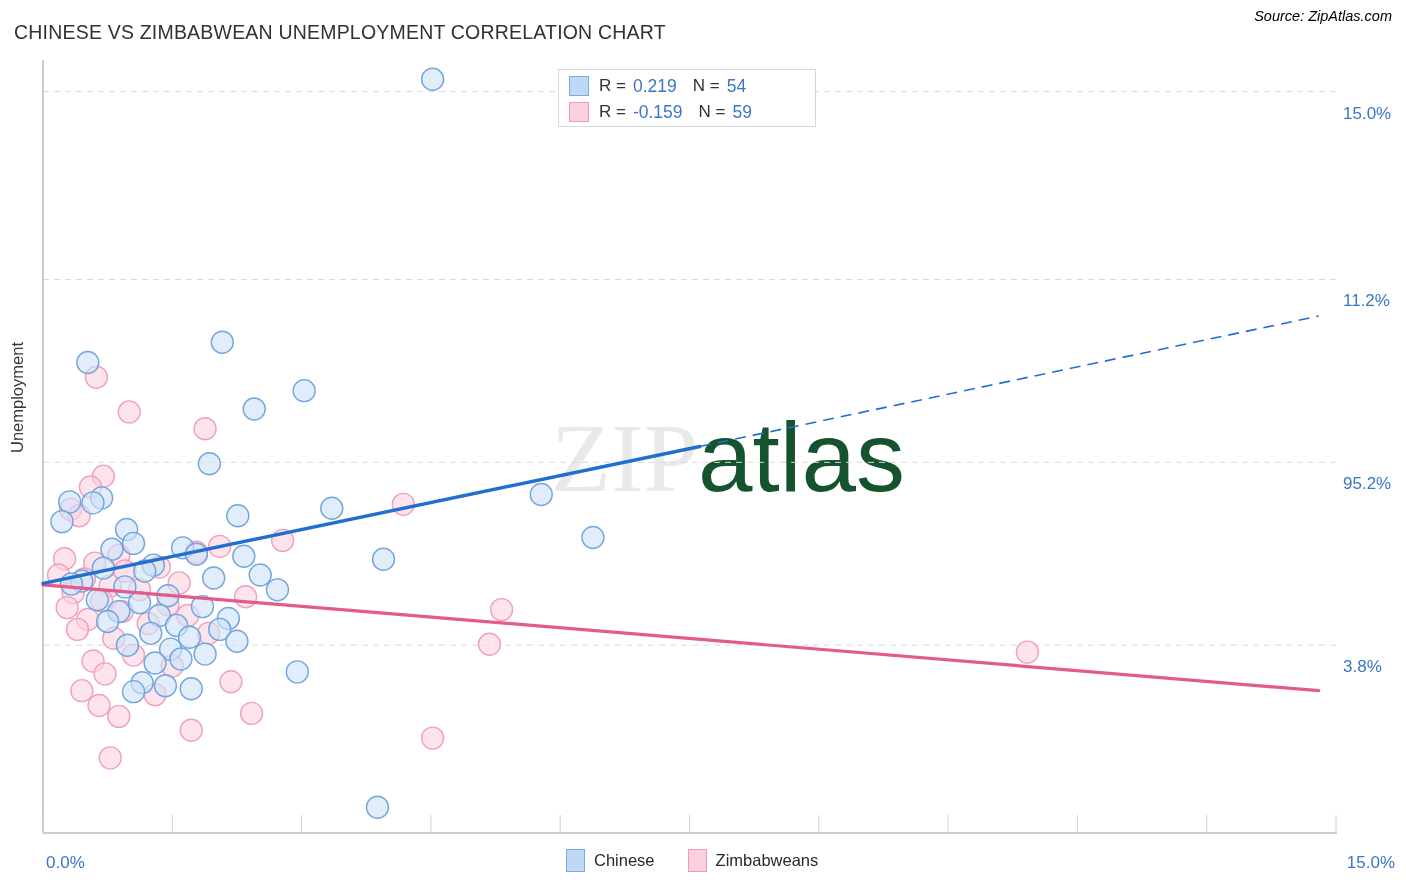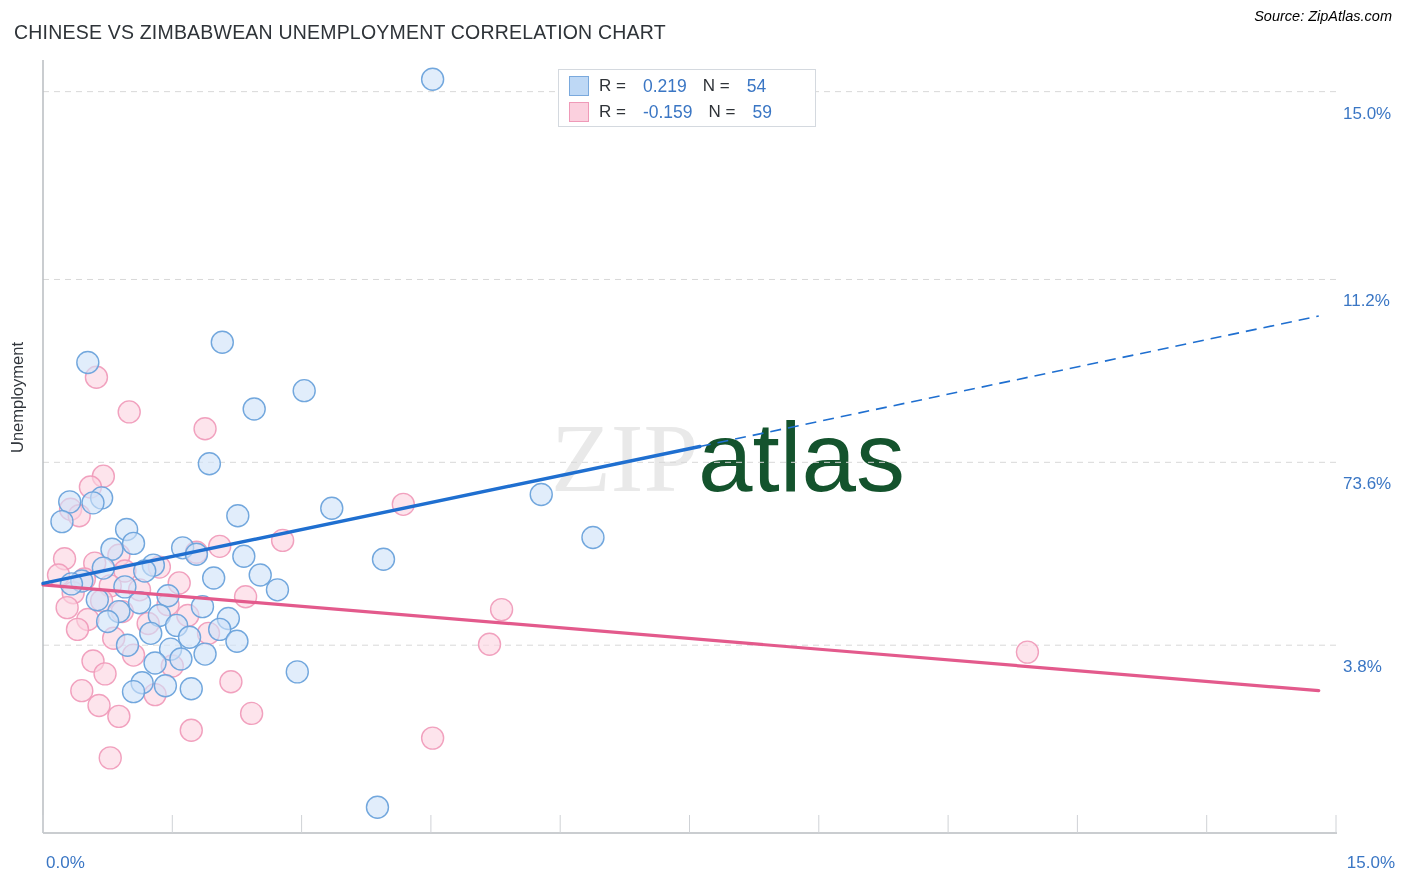--- a/index.html
+++ b/index.html
@@ -105,21 +105,21 @@
   .stat-row.r2 { top: 29px; }
   .sw {
     width: 20px; height: 20px;
     box-sizing: border-box;
     margin-right: 10px;
   }
   .sw-blue { background: #bed8f5; border: 1px solid #7aa9dd; }
   .sw-pink { background: #fbd0de; border: 1px solid #ef9ab8; }
   .st-k { font-size: 17px; color: #2f3338; }
   .st-v { font-size: 17.5px; color: #3a76c4; }
-  .pad-l { margin-left: 17px; }
+  .pad-l { margin-left: 7px; }
   .pad-l2 { margin-left: 16px; }
 
   .btm-legend {
     position: absolute;
     left: 566px;
     top: 849px;
     display: flex;
     align-items: center;
     gap: 0;
     white-space: nowrap;
@@ -282,21 +282,21 @@
     <g id="trend-blue">
         <line x1="43" y1="583.4134615384615" x2="699.844" y2="446.51153846153846" stroke="#1f6fd0" stroke-width="3.4" stroke-linecap="round"></line>
         <line x1="699.844" y1="446.51153846153846" x2="1318.76" y2="316.03461538461534" stroke="#1f6fd0" stroke-width="1.6" stroke-dasharray="11,7"></line>
       </g>
   </svg>
 
   <div class="yaxis-title">Unemployment</div>
 
   <div id="ylabels">
       <div class="tick-label ylab" style="top: 657.192px;">3.8%</div>
-      <div class="tick-label ylab" style="top: 474.327px;">73.6%</div>
+      <div class="tick-label ylab" style="top: 474.327px;">95.2%</div>
       <div class="tick-label ylab" style="top: 291.462px;">11.2%</div>
       <div class="tick-label ylab" style="top: 103.654px;">15.0%</div>
     </div>
 
   <div class="tick-label xlab-left">0.0%</div>
   <div class="tick-label xlab-right">15.0%</div>
 
   <div class="stat-box">
     <div class="stat-row r1">
       <span class="sw sw-blue"></span>
@@ -307,14 +307,25 @@
     </div>
     <div class="stat-row r2">
       <span class="sw sw-pink"></span>
       <span class="st-k">R =</span>
       <span class="st-v pad-l">-0.159</span>
       <span class="st-k pad-l2">N =</span>
       <span class="st-v pad-l">59</span>
     </div>
   </div>
 
+  <div class="btm-legend">
+    <div class="bl-item">
+      <span class="bl-sw sw-blue"></span>
+      <span class="bl-label">Chinese</span>
+    </div>
+    <div class="bl-gap"></div>
+    <div class="bl-item">
+      <span class="bl-sw sw-pink"></span>
+      <span class="bl-label">Zimbabweans</span>
+    </div>
+  </div>
 
 </div>
 
 </body></html>

